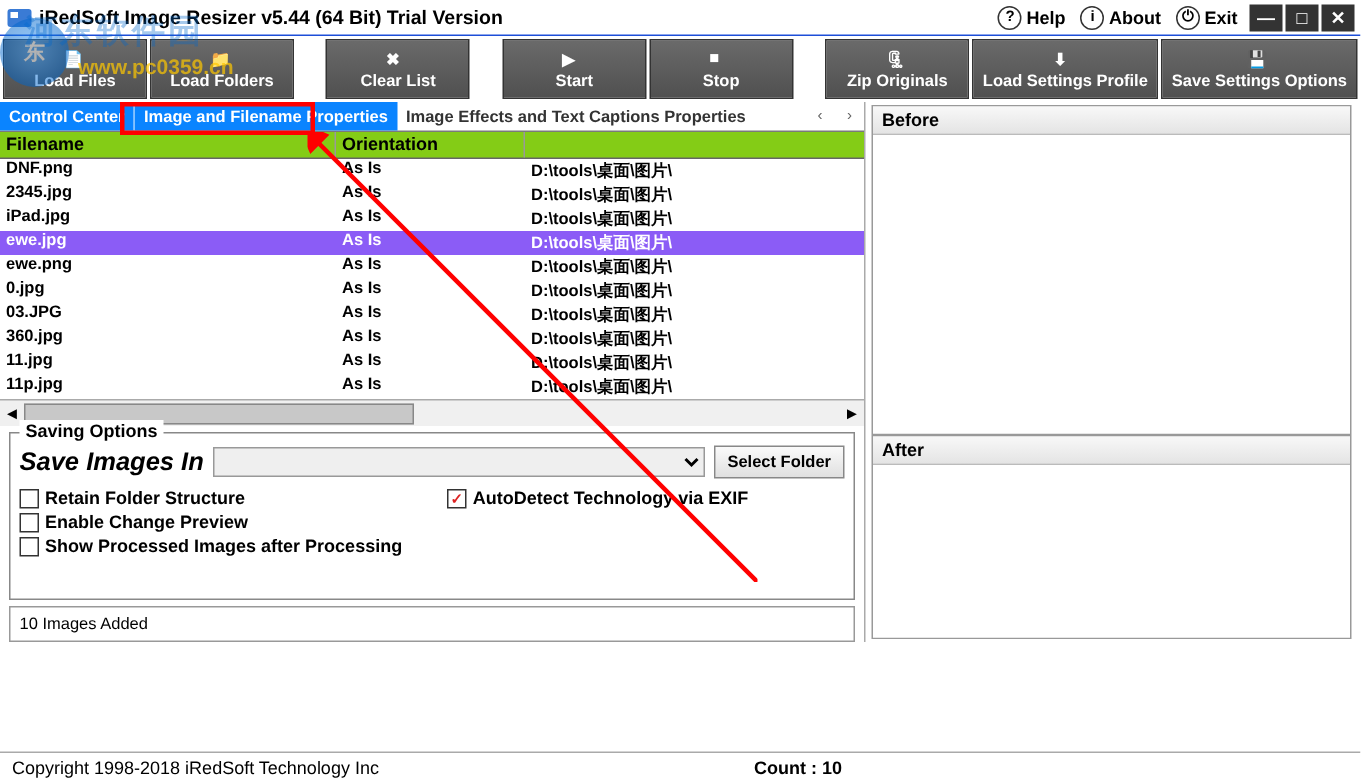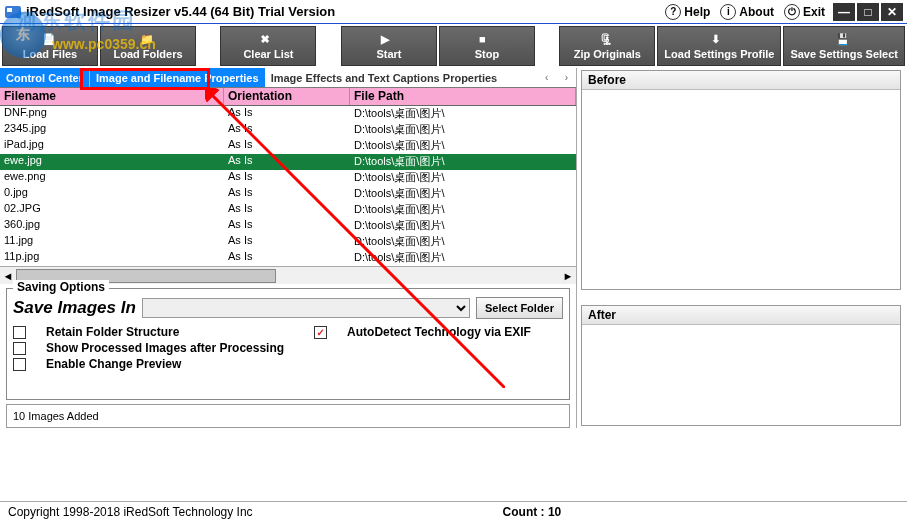--- a/index.html
+++ b/index.html
@@ -14,51 +14,51 @@
 .win-controls { display: flex; gap: 2px; }
 .win-controls .btn { width: 22px; height: 18px; background: #333; color: #fff; display: flex; align-items: center; justify-content: center; font-weight: bold; font-size: 12px; }
 
 .toolbar { display: flex; background: #fff; padding: 2px; gap: 2px; }
 .toolbar .tb-btn { flex: 0 0 auto; background: linear-gradient(#6a6a6a,#505050); color: #fff; border: 1px solid #333; height: 40px; display: flex; flex-direction: column; align-items: center; justify-content: center; font-size: 11px; font-weight: bold; padding: 0 6px; min-width: 96px; }
 .toolbar .tb-btn .icon { width: 16px; height: 14px; margin-bottom: 1px; }
 .toolbar .spacer { flex: 1; }
 
 .midrow { display: flex; height: 360px; }
 .left-pane { width: 577px; border-right: 1px solid #aaa; display: flex; flex-direction: column; position: relative; }
-.right-pane { width: 328px; display: flex; flex-direction: column; padding: 2px 4px; gap: 15px; }
+.right-pane { width: 328px; display: flex; flex-direction: column; padding: 2px 4px; gap: 0; }
 .preview-box { flex: 1; border: 1px solid #999; display: flex; flex-direction: column; }
 .preview-box .hdr { background: linear-gradient(#f8f8f8,#e4e4e4); border-bottom: 1px solid #bbb; padding: 2px 6px; font-weight: bold; font-size: 12px; }
 .preview-box .body { flex: 1; background: #fff; }
 
 .tabs { display: flex; align-items: center; background: #fff; border-bottom: 1px solid #7a7a7a; height: 20px; }
 .tabs .tab { padding: 2px 6px; font-size: 11px; font-weight: bold; height: 100%; display: flex; align-items: center; }
 .tabs .tab.active { background: #0a84ff; color: #fff; }
 .tabs .nav { margin-left: auto; padding: 0 6px; color: #666; font-size: 10px; letter-spacing: 2px; }
 
 .table { flex: 1; overflow: hidden; position: relative; }
-.table .th-row { display: flex; background: #f9a8d4; border-bottom: 1px solid #666; height: 18px; font-weight: bold; font-size: 12px; }
+.table .th-row { display: flex; background: #84cc16; border-bottom: 1px solid #666; height: 18px; font-weight: bold; font-size: 12px; }
 .table .th-row div { padding: 1px 4px; border-right: 1px solid #999; }
 .table .row { display: flex; height: 16px; font-size: 11px; }
-.table .row div { padding: 0 4px; white-space: nowrap; overflow: hidden; }
-.table .row.sel { background: #15803d; color: #fff; justify-content: flex-end; }
+.table .row div { padding: 0 4px; white-space: nowrap; overflow: hidden; font-weight: bold; }
+.table .row.sel { background: #8b5cf6; color: #fff; justify-content: flex-end; }
 .col-fn { width: 224px; }
 .col-or { width: 126px; }
 .col-fp { flex: 1; }
 
 .hscroll { height: 18px; border-top: 1px solid #aaa; background: #f0f0f0; display: flex; align-items: center; }
 .hscroll .thumb { height: 14px; background: #c8c8c8; border: 1px solid #888; }
 
 .saving-options { border: 1px solid #888; margin: 4px 6px; padding: 4px 6px 6px 6px; position: relative; height: 112px; }
 .saving-options > .legend { position: absolute; top: -9px; left: 6px; background: #fff; padding: 0 4px; font-weight: bold; font-size: 12px; }
 .saving-options .row1 { display: flex; align-items: center; gap: 6px; margin-top: 4px; }
 .saving-options .row1 label { font-weight: bold; font-size: 17px; font-style: italic; }
 .saving-options .row1 select { flex: 1; height: 20px; border: 1px solid #999; }
 .saving-options .row1 button { height: 22px; padding: 0 8px; background: linear-gradient(#fafafa,#e0e0e0); border: 1px solid #888; font-weight: bold; font-size: 11px; }
 .saving-options .cbrow { display: flex; gap: 30px; margin-top: 6px; }
-.custom-cb { display: flex; align-items: flex-end; gap: 20px; font-weight: bold; font-size: 12px; }
+.custom-cb { display: flex; align-items: flex-end; gap: 4px; font-weight: bold; font-size: 12px; }
 .custom-cb .box { width: 13px; height: 13px; border: 1px solid #333; display: inline-flex; align-items: center; justify-content: center; font-size: 10px; font-weight: bold; }
 .custom-cb .box.checked { color: #d22; }
 
 .status-box { margin: 0 6px; border: 1px solid #999; height: 24px; display: flex; align-items: center; padding: 0 6px; font-size: 11px; }
 
 .footer { position: absolute; bottom: 0; left: 0; right: 0; height: 20px; border-top: 1px solid #aaa; display: flex; align-items: center; padding: 0 8px; font-size: 12px; }
 .footer .count { margin-left: 250px; font-weight: bold; }
 
 .annot { position: absolute; pointer-events: none; }
 .annot .box1 { position: absolute; left: 80px; top: 68px; width: 130px; height: 22px; border: 3px solid #ff0000; }
@@ -131,37 +131,36 @@
     <div class="tb-btn">
       <span class="icon">🗜</span>
       <span>Zip Originals</span>
     </div>
     <div class="tb-btn">
       <span class="icon">⬇</span>
       <span>Load Settings Profile</span>
     </div>
     <div class="tb-btn">
       <span class="icon">💾</span>
-      <span>Save Settings Select</span>
+      <span>Save Settings Options</span>
     </div>
   </div>
 
 <div class="midrow">
   <div class="left-pane">
     <div class="tabs" id="tabs">
       <span class="tab active">Control Center</span>
         <span class="tab active" style="border-left: 1px solid rgba(255, 255, 255, 0.5);">Image and Filename Properties</span>
         <span class="tab" style="color: rgb(51, 51, 51);">Image Effects and Text Captions Properties</span>
         <span class="nav">‹ &nbsp; ›</span>
     </div>
     <div class="table">
       <div class="th-row">
         <div class="col-fn">Filename</div>
         <div class="col-or">Orientation</div>
-        <div class="col-fp">File Path</div>
       </div>
       <div id="tbody">
           <div class="row">
             <div class="col-fn">DNF.png</div>
             <div class="col-or">As Is</div>
             <div class="col-fp">D:\tools\桌面\图片\</div>
           </div>
           <div class="row">
             <div class="col-fn">2345.jpg</div>
             <div class="col-or">As Is</div>
@@ -181,21 +180,21 @@
             <div class="col-fn">ewe.png</div>
             <div class="col-or">As Is</div>
             <div class="col-fp">D:\tools\桌面\图片\</div>
           </div>
           <div class="row">
             <div class="col-fn">0.jpg</div>
             <div class="col-or">As Is</div>
             <div class="col-fp">D:\tools\桌面\图片\</div>
           </div>
           <div class="row">
-            <div class="col-fn">02.JPG</div>
+            <div class="col-fn">03.JPG</div>
             <div class="col-or">As Is</div>
             <div class="col-fp">D:\tools\桌面\图片\</div>
           </div>
           <div class="row">
             <div class="col-fn">360.jpg</div>
             <div class="col-or">As Is</div>
             <div class="col-fp">D:\tools\桌面\图片\</div>
           </div>
           <div class="row">
             <div class="col-fn">11.jpg</div>
@@ -223,25 +222,25 @@
         <button>Select Folder</button>
       </div>
       <div class="cbrow">
         <div style="display:flex;flex-direction:column;gap:2px;">
           <label class="custom-cb">
               <span class="box"></span>
               <span>Retain Folder Structure</span>
             </label>
           <label class="custom-cb">
               <span class="box"></span>
+              <span>Enable Change Preview</span>
+            </label>
+          <label class="custom-cb">
+              <span class="box"></span>
               <span>Show Processed Images after Processing</span>
-            </label>
-          <label class="custom-cb">
-              <span class="box"></span>
-              <span>Enable Change Preview</span>
             </label>
         </div>
         <div>
           <label class="custom-cb">
               <span class="box checked">✓</span>
               <span>AutoDetect Technology via EXIF</span>
             </label>
         </div>
       </div>
     </div>

